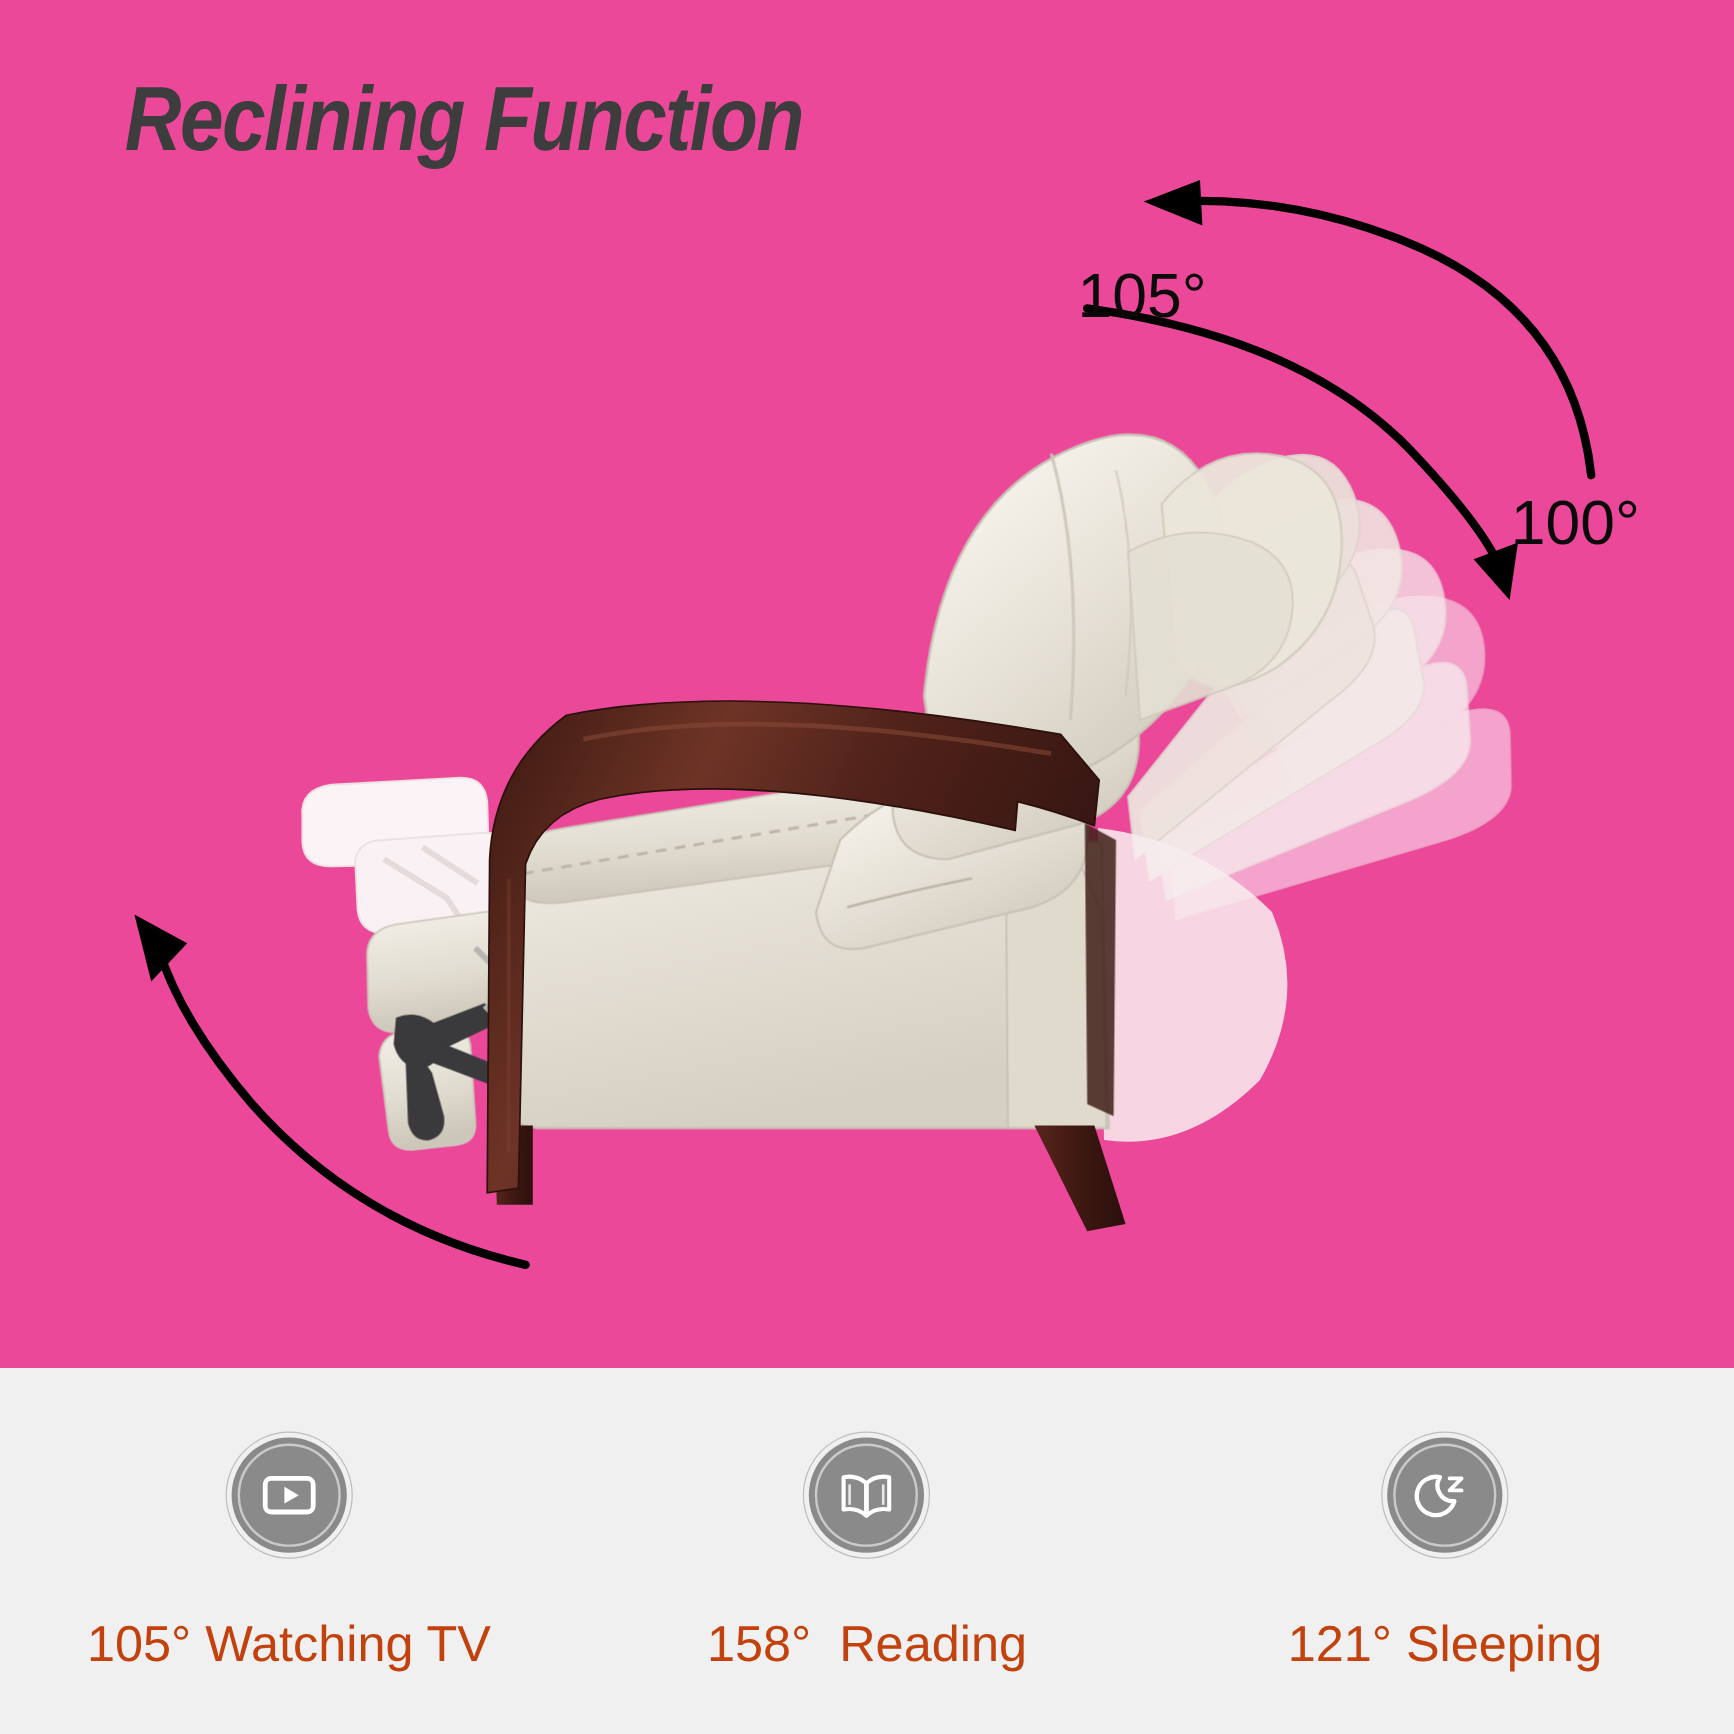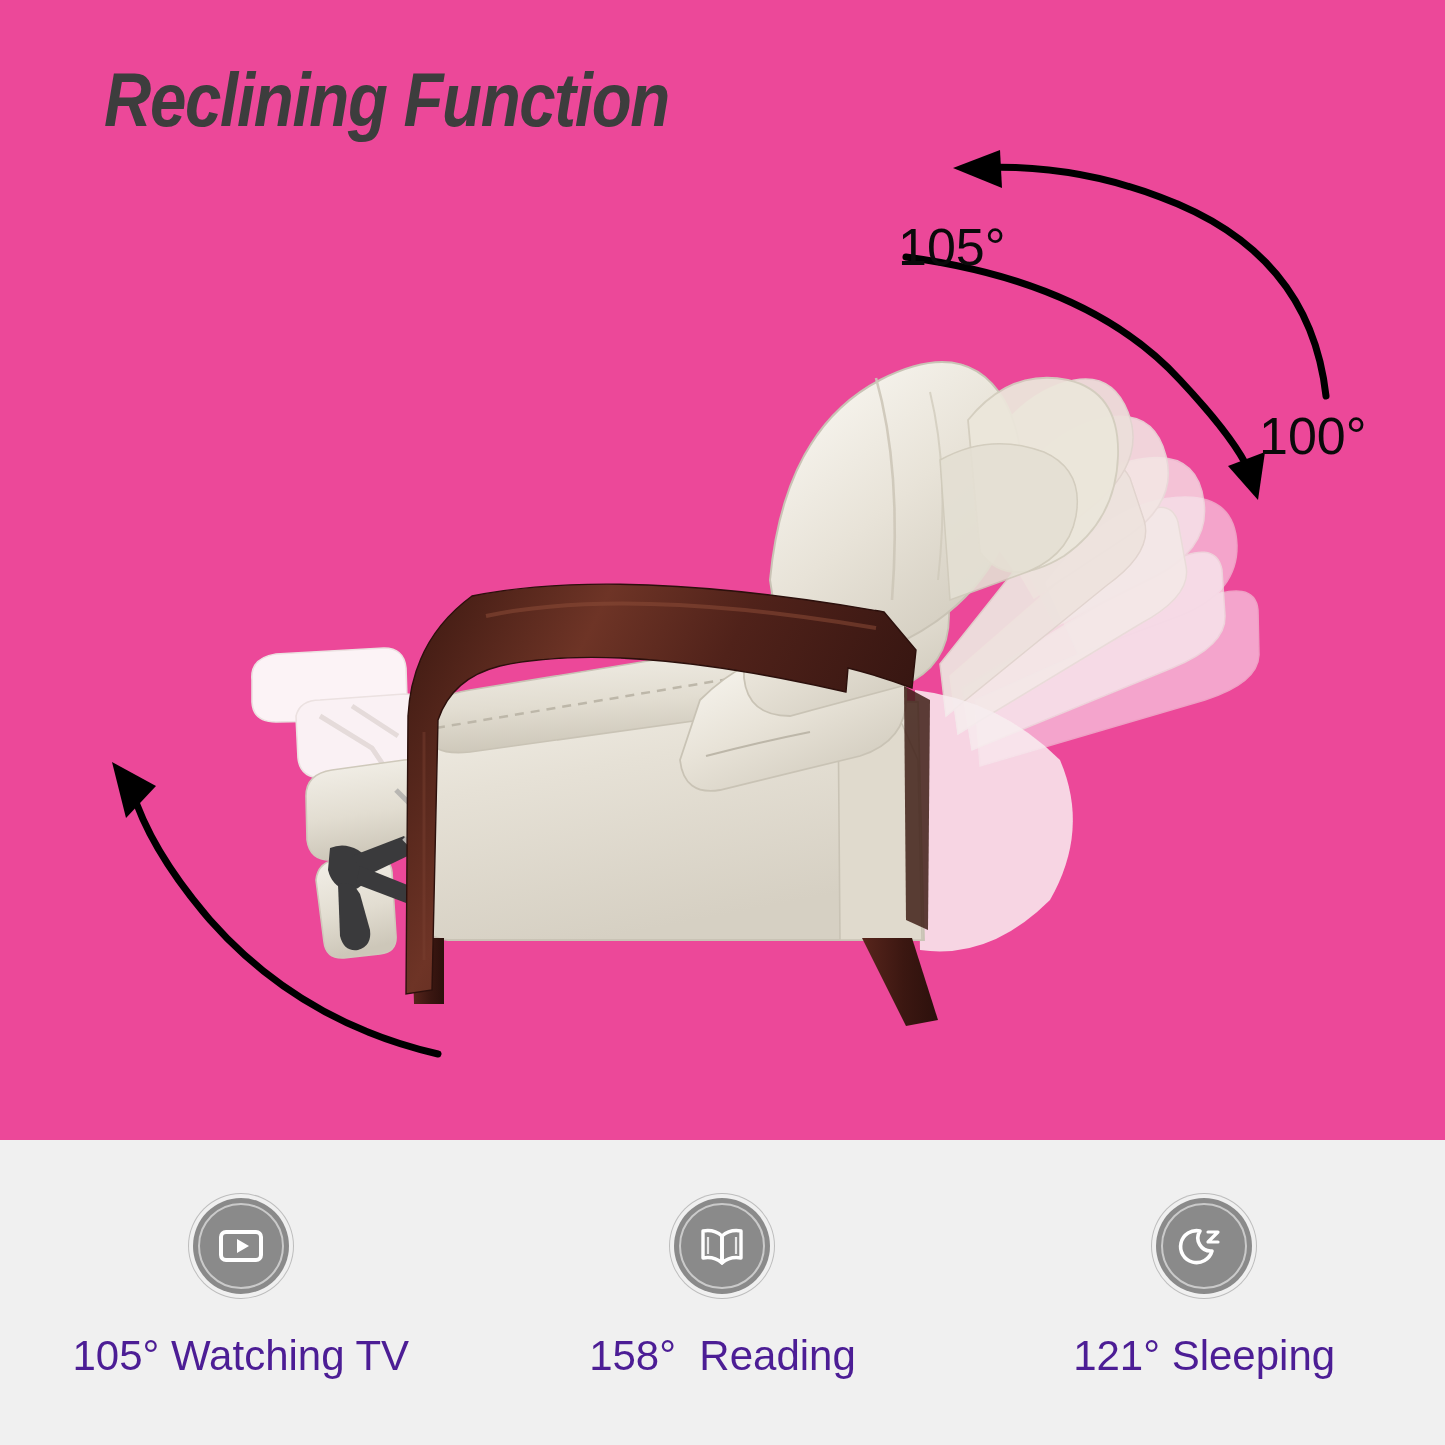--- a/index.html
+++ b/index.html
@@ -101,24 +101,24 @@
     left: 5px;
     top: 5px;
     right: 5px;
     bottom: 5px;
     border-radius: 50%;
     border: 2px solid rgba(255,255,255,0.55);
     pointer-events: none;
   }
   .feature-icon-circle svg { display: block; }
   .feature-label {
-    margin-top: 38px;
+    margin-top: 52px;
     font-family: "Liberation Sans", sans-serif;
     font-size: 42px;
-    color: #4c1d95;
+    color: #c2410c;
     white-space: pre;
     text-align: center;
   }
 </style>
 </head>
 <body>
 
 <div class="page">
 
   <div class="hero">

